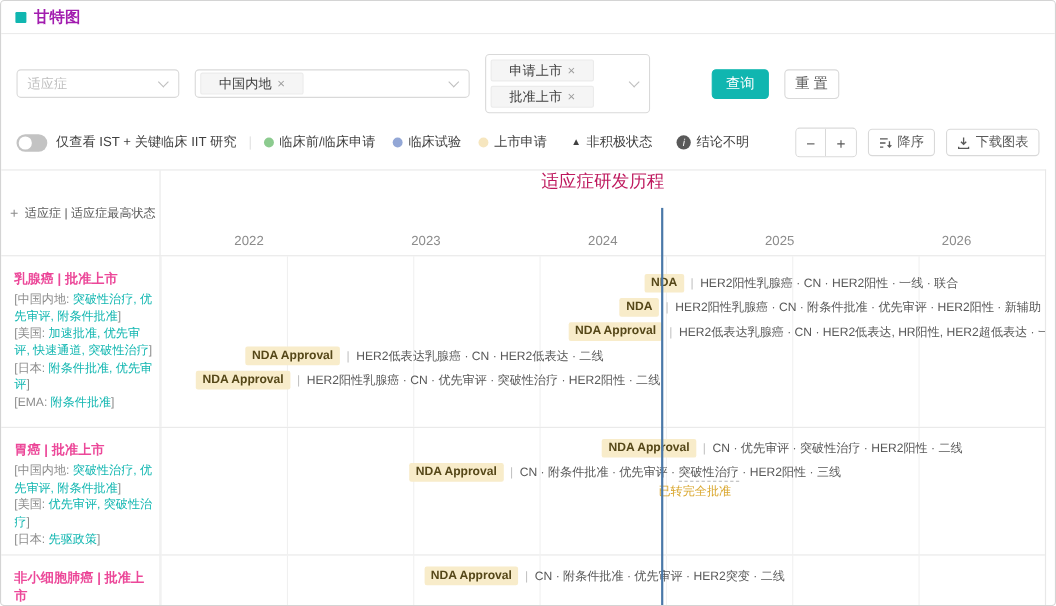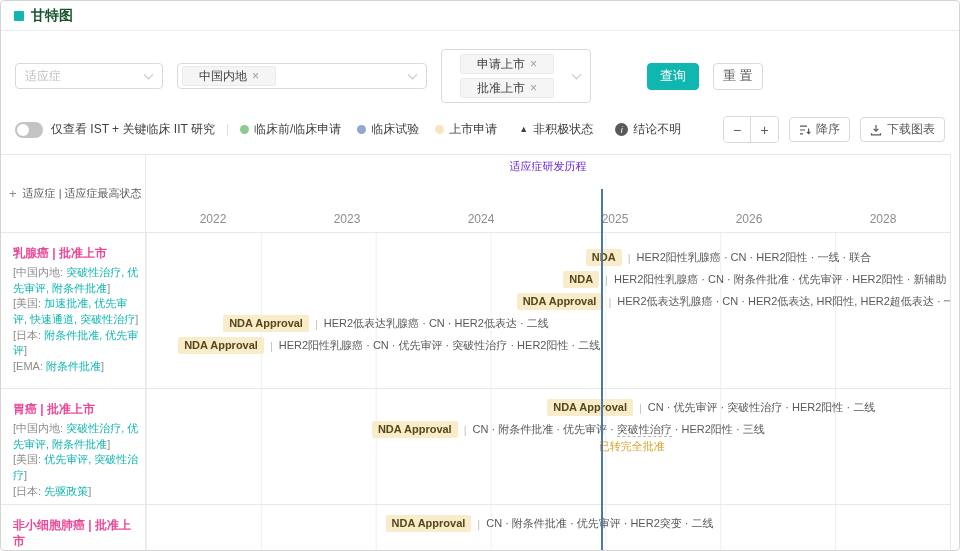--- a/index.html
+++ b/index.html
@@ -3,33 +3,33 @@
 <meta charset="utf-8">
 <style>
   * { box-sizing: border-box; margin: 0; padding: 0; }
   html,body { width: 960px; height: 551px; background:#fff; }
   body { font-family: "Liberation Sans", "DejaVu Sans", sans-serif; color:#404040; }
   .app { width:960px; height:551px; border:1px solid #d4d4d4; border-radius:4px; background:#fff; overflow:hidden; position:relative; }
 
   
   .titlebar { height:30px; display:flex; align-items:center; gap:7px; padding:0 13px; border-bottom:1px solid #ebebeb; }
   .title-square { width:10px; height:10px; background:var(--accent); border-radius:1px; }
-  .title { font-size:14px; font-weight:bold; color:#14532d; }
+  .title { font-size:14px; font-weight:bold; color:#a21caf; }
 
   
   .filters { display:flex; align-items:center; padding:18px 14px 0 14px; gap:14px; }
   .select { position:relative; border:1px solid #d9d9d9; border-radius:4px; background:#fff; min-height:26px; display:flex; align-items:center; padding:0 24px 0 9px; cursor:pointer; }
   .select-sm { width:148px; }
   .select-md { width:250px; padding-left:4px; }
   .select-multi { width:150px; padding:4px 22px 4px 4px; align-items:flex-start; }
   .placeholder { color:#bfbfbf; font-size:12px; }
   .chevron { position:absolute; right:10px; top:50%; width:7px; height:7px; border-right:1.3px solid #bfbfbf; border-bottom:1.3px solid #bfbfbf; transform:translateY(-70%) rotate(45deg); }
   .tag { display:inline-flex; align-items:center; gap:5px; background:#f5f5f5; border:1px solid #ebebeb; border-radius:2px; padding:0 16px; height:20px; font-size:12px; color:#404040; white-space:nowrap; }
   .tag-x { color:#9c9c9c; font-size:12px; line-height:1; cursor:pointer; }
-  .tag-col { display:flex; flex-direction:column; gap:4px; align-items:flex-start;margin-left:14px; }
+  .tag-col { display:flex; flex-direction:column; gap:4px; align-items:flex-start; }
   .btn { display:inline-flex; align-items:center; justify-content:center; gap:5px; height:27px; padding:0 9px; border:1px solid #d9d9d9; border-radius:4px; background:#fff; font-size:13px; color:#595959; cursor:pointer; font-family:inherit; }
   .btn.primary { background:var(--accent); border-color:var(--accent); color:#fff; margin-left:42px; padding:0 12px; }
 
   
   .legend { display:flex; align-items:center; padding:13px 14px 11px 14px; font-size:12px; color:#404040; }
   .toggle { width:28px; height:16px; border-radius:9px; background:#c3c3c3; position:relative; display:inline-block; flex:none; cursor:pointer; }
   .knob { position:absolute; left:2px; top:2px; width:12px; height:12px; border-radius:50%; background:#fff; }
   .toggle-label { margin-left:8px; white-space:nowrap; }
   .vdiv { width:1px; height:12px; background:#e0e0e0; margin:0 12px; flex:none; }
   .legend-items { display:inline-flex; gap:16px; }
@@ -43,21 +43,21 @@
   .zoom-group button { width:27px; height:25px; background:#fff; border:none; font-size:14px; color:#595959; cursor:pointer; font-family:inherit; }
   .zoom-group button:first-child { border-right:1px solid #d9d9d9; }
   .btn.sm { height:25px; font-size:12px; }
 
   
   .gantt { position:relative; margin-right:8px; border-top:1px solid #e8e8e8; border-right:1px solid #e8e8e8; }
   .g-head { display:flex; }
   .g-corner { width:145px; flex:none; border-right:1px solid #e8e8e8; border-bottom:1px solid #e8e8e8; display:flex; align-items:center; gap:6px; padding-left:8px; font-size:11px; color:#595959; white-space:nowrap; }
   .plus { color:#8c8c8c; font-size:13px; cursor:pointer; }
   .g-head-right { flex:1; border-bottom:1px solid #e8e8e8; min-width:0; }
-  .g-timeline-title { height:20px; line-height:22px; text-align:center; font-size:11px; color:#6d28d9; }
+  .g-timeline-title { height:20px; line-height:22px; text-align:center; font-size:16px; color:#be185d; }
   .g-years { display:flex; height:22px;margin-top:35px; }
   .year-cell { flex:1; text-align:center; font-size:12px; color:#8c8c8c; line-height:18px; }
 
   .g-row { display:flex; border-bottom:1px solid #e8e8e8; }
   .g-left { width:145px; flex:none; border-right:1px solid #e8e8e8; padding:12px 6px 0 12px; overflow:hidden; }
   .g-title { font-size:12px; font-weight:bold; color:#ec4899; line-height:1.35; margin-bottom:4px; }
   .detail-line { font-size:11px; line-height:1.42; }
   .d-region { color:#8c8c8c; }
   .d-values { color:var(--accent); }
   .g-chart { flex:1; position:relative; overflow:hidden; min-width:0;
@@ -170,21 +170,20 @@
         <span>适应症 | 适应症最高状态</span>
       </div>
       <div class="g-head-right">
         <div class="g-timeline-title">适应症研发历程</div>
         <div class="g-years">
             <div class="year-cell">2022</div>
             <div class="year-cell">2023</div>
             <div class="year-cell">2024</div>
             <div class="year-cell">2025</div>
             <div class="year-cell">2026</div>
-            <div class="year-cell">2028</div>
           </div>
       </div>
     </div>
     <div class="g-body">
         <div class="g-row" style="height: 156px;">
           <div class="g-left">
             <div class="g-title">乳腺癌 | 批准上市</div>
             <div class="detail-line"><span class="d-region">[中国内地: </span><span class="d-values">突破性治疗, 优先审评, 附条件批准</span><span class="d-region">]</span></div>
             <div class="detail-line"><span class="d-region">[美国: </span><span class="d-values">加速批准, 优先审评, 快速通道, 突破性治疗</span><span class="d-region">]</span></div>
             <div class="detail-line"><span class="d-region">[日本: </span><span class="d-values">附条件批准, 优先审评</span><span class="d-region">]</span></div>

